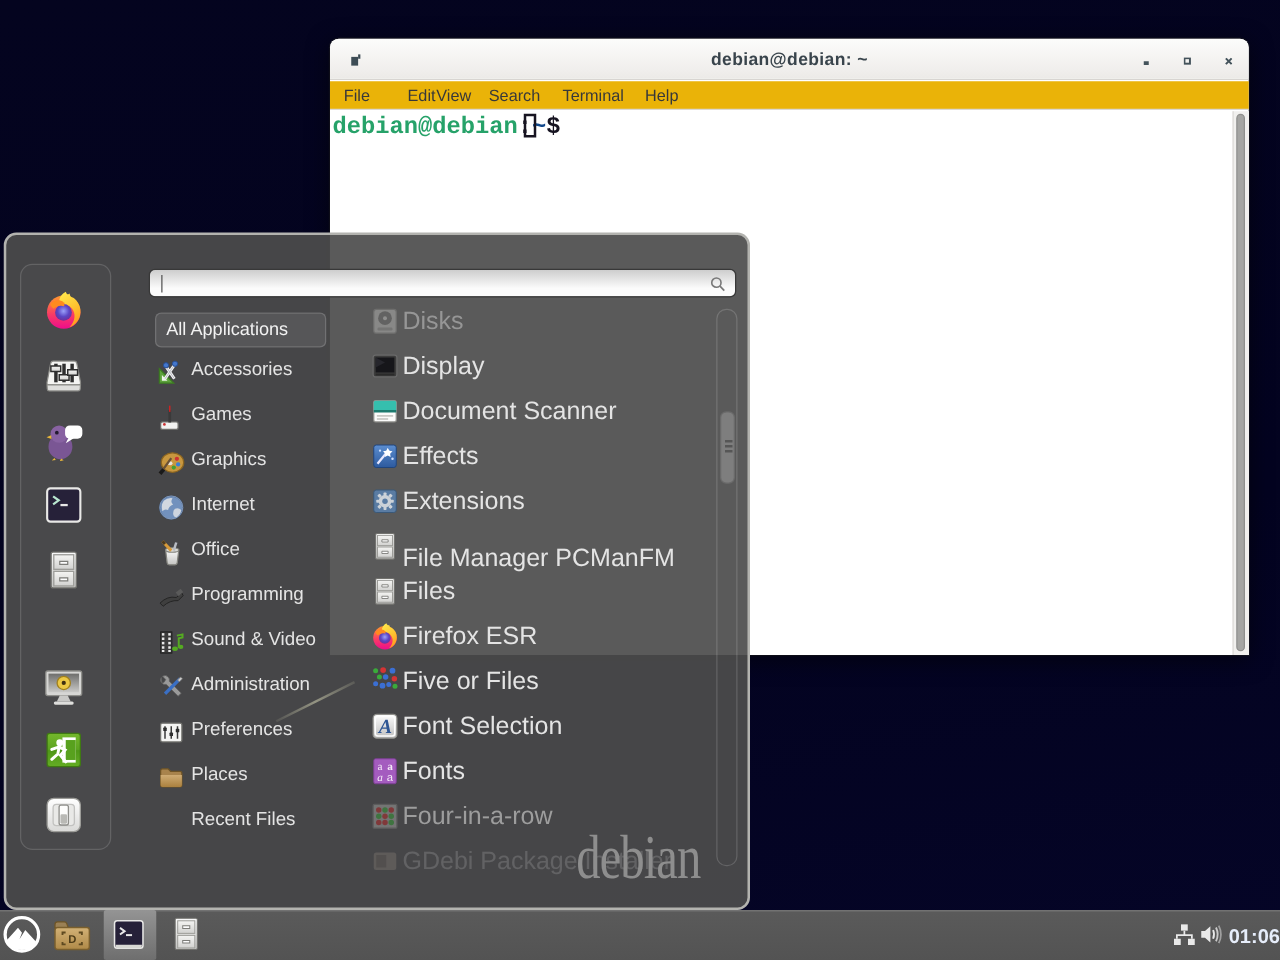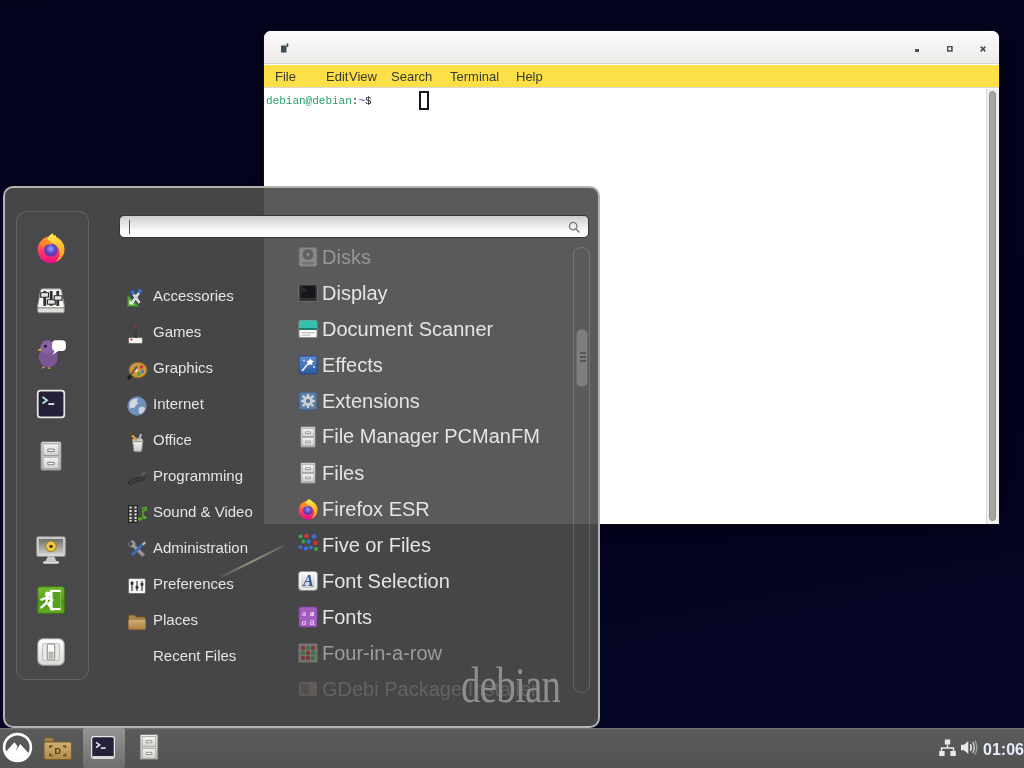--- a/index.html
+++ b/index.html
@@ -23,31 +23,31 @@
     border-radius:7px 7px 0 0;
     background:linear-gradient(#fcfcfb, #f0eeec 80%, #eceae7);
     border-bottom:1px solid #d8d5d1;
   }
   #title {
     position:absolute; left:0; right:0; top:8px; text-align:center;
     font-size:14px; font-weight:bold; color:#39444c; letter-spacing:0.3px;
   }
   #menubar {
     position:absolute; left:0; top:34px; right:0; height:23px;
-    background:#fde047; border-bottom:1px solid #dbd8d4;
+    background:#eab308; border-bottom:1px solid #dbd8d4;
   }
   .mitem { position:absolute; top:4px; font-size:13px; color:#37383a; }
   #termbody {
     position:absolute; left:0; top:58px; right:0; bottom:0;
     background:#fff;
   }
   #prompt {
     position:absolute; left:2px; top:2px;
-    font-family:"Liberation Mono", monospace; font-size:11px; line-height:20px;
-    font-weight:normal; color:#171421; white-space:pre;
+    font-family:"Liberation Mono", monospace; font-size:19px; line-height:20px;
+    font-weight:bold; color:#171421; white-space:pre;
   }
   #prompt .g { color:#26a269; }
   #prompt .b { color:#12488b; }
   #cursor {
     position:absolute; left:155px; top:2px; width:10px; height:19px;
     border:2px solid #171421; background:transparent;
   }
   #tscrolltrack {
     position:absolute; right:0; top:0; width:13px; bottom:0;
     background:#f1f0ee; border-left:1px solid #dcdad7;
@@ -182,20 +182,21 @@
   <linearGradient id="fxflame" x1="0.3" y1="0" x2="0.7" y2="1">
     <stop offset="0%" stop-color="#ffe64a"></stop>
         <stop offset="55%" stop-color="#ffc02e"></stop>
         <stop offset="100%" stop-color="#ff9a1c"></stop>
   </linearGradient>
 </defs>
 </svg>
 
 <div id="term">
   <div id="titlebar">
+    <div id="title">debian@debian: ~</div>
 
     <svg class="abs" style="left:16px;top:12px" width="10" height="10" viewBox="0 0 10 10">
       <rect x="1" y="2.5" width="5.5" height="7" fill="#3d4c55"></rect>
       <rect x="6.5" y="0.5" width="1.8" height="3.5" fill="#3d4c55"></rect>
     </svg>
 
     <div class="wbtn" style="left:651px;top:18px;width:4px;height:2.5px;background:#44535b"></div>
     <svg class="abs" style="left:683px;top:15px" width="5.5" height="5.5" viewBox="0 0 6 6">
         <rect x="0.6" y="0.6" width="4.8" height="4.8" fill="none" stroke="#44535b" stroke-width="1.7"></rect>
       </svg>
@@ -282,20 +283,21 @@
     <rect x="12.5" y="8.5" width="7" height="15" rx="1.5" fill="#fdfdfc" stroke="#8f8f8b" stroke-width="1"></rect>
     <rect x="13.5" y="15.5" width="5" height="7" rx="1" fill="#b9b9b5"></rect>
   </svg>
   <div id="searchbox">
     <div id="searchcursor"></div>
     <svg class="abs" style="right:7px;top:5px" width="13" height="13" viewBox="0 0 14 14">
       <circle cx="5.5" cy="5.5" r="4" fill="none" stroke="#787878" stroke-width="1.4"></circle>
       <path d="M8.6 8.6 L12.3 12.3" stroke="#787878" stroke-width="1.5"></path>
     </svg>
   </div>
+  <div id="allapps">All Applications</div>
 
   <svg class="icon" style="left:121px;top:99px" width="22" height="22" viewBox="0 0 22 22">
     <path d="M1.5 19.5 L1.5 8 L13 19.5 Z" fill="#5da23c" stroke="#3c7a22" stroke-width="1"></path>
     <path d="M3.5 17.5 L3.5 13 L8 17.5 Z" fill="#eef6ea"></path>
     <path d="M6 16 L13.5 5 M13.5 16 L7 6.5" stroke="#f2f2f2" stroke-width="2.4"></path>
     <path d="M6 16 L13.5 5 M13.5 16 L7 6.5" stroke="#b9bcc4" stroke-width="0.8"></path>
     <circle cx="6.8" cy="5.2" r="2.1" fill="#4477cc" stroke="#274f96" stroke-width="0.8"></circle>
     <circle cx="14" cy="4" r="2.1" fill="#4477cc" stroke="#274f96" stroke-width="0.8"></circle>
   </svg>
   <svg class="icon" style="left:121px;top:135px" width="22" height="22" viewBox="0 0 22 22">
@@ -482,21 +484,21 @@
   <svg class="icon" style="left:291px;top:489px;opacity:0.18" width="24" height="24" viewBox="0 0 24 24">
     <rect x="3" y="5" width="18" height="14" rx="2" fill="#c9b9a9"></rect>
     <rect x="5" y="7" width="8" height="10" fill="#8a7a6a"></rect>
   </svg>
 
   <div class="app" style="top:58px;color:#969696">Disks</div>
   <div class="app" style="top:94px">Display</div>
   <div class="app" style="top:130px">Document Scanner</div>
   <div class="app" style="top:166px">Effects</div>
   <div class="app" style="top:202px">Extensions</div>
-  <div class="app" style="top:237px">File Manager PCManFM</div>
+  <div class="app" style="top:248px">File Manager PCManFM</div>
   <div class="app" style="top:274px">Files</div>
   <div class="app" style="top:310px">Firefox ESR</div>
   <div class="app" style="top:346px">Five or Files</div>
   <div class="app" style="top:382px">Font Selection</div>
   <div class="app" style="top:418px">Fonts</div>
   <div class="app" style="top:454px;color:#9d9d9d">Four-in-a-row</div>
   <div class="app" style="top:490px;color:rgba(230,230,230,0.18)">GDebi Package Installer</div>
 
   <div id="mscrolltrough"></div>
   <div id="mscrollthumb">

